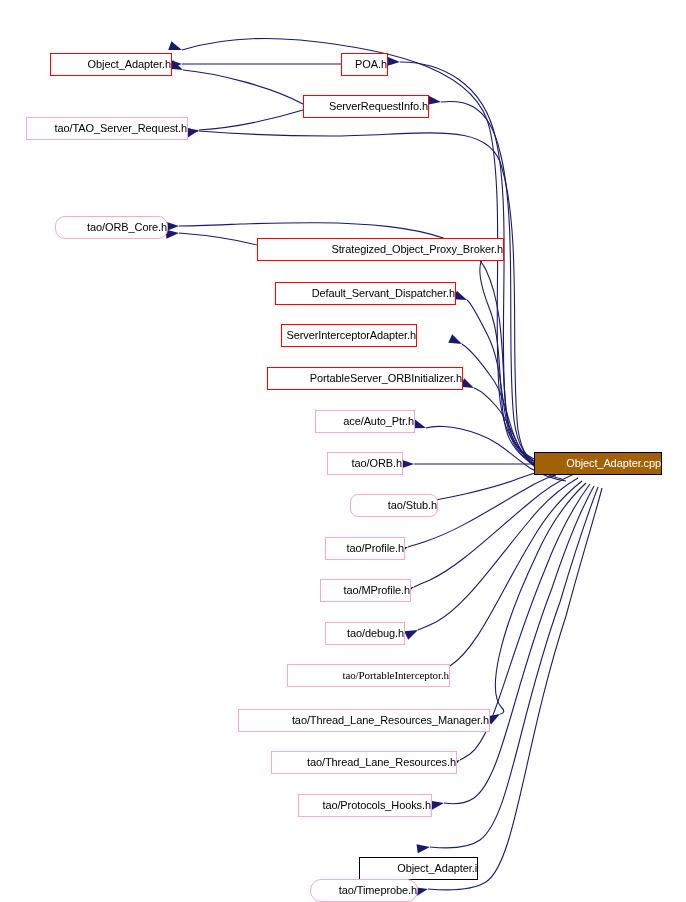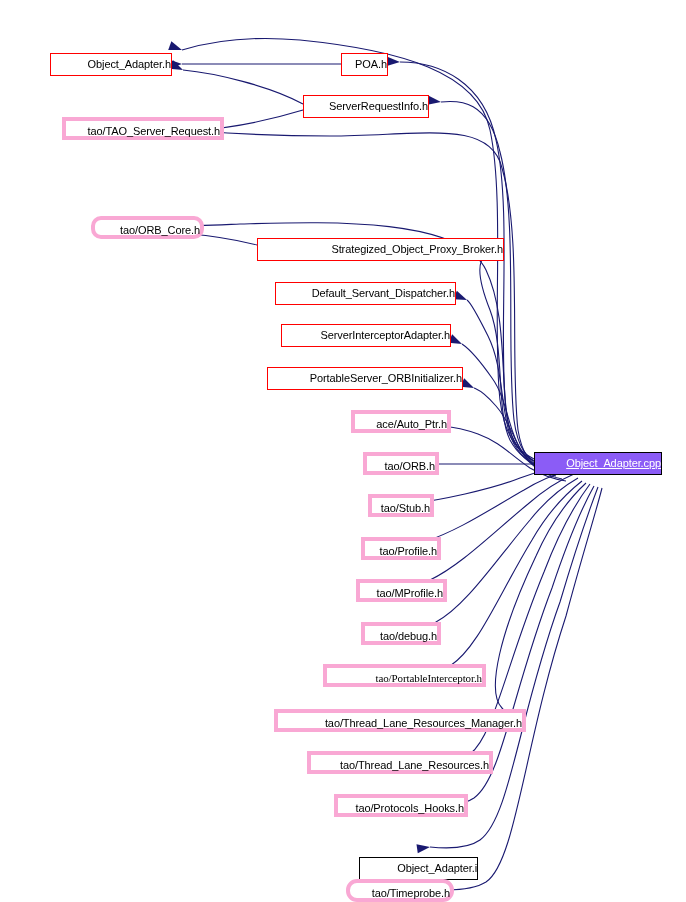--- a/index.html
+++ b/index.html
@@ -37,31 +37,29 @@
     letter-spacing: -0.1px;
     color: #000000;
     background: #ffffff;
     border: 1px solid #a0a0a0;
     z-index: 5;
   }
   .node.red {
     border: 1px solid #ff0000;
   }
   .node.gray {
-    border: 4px solid #f9a8d4;
-    margin-left: 36px;
+    border: 1px solid #f9a8d4;
   }
   .node.black {
     border: 1px solid #000000;
   }
   .node.root {
-    background: #8b5cf6;
+    background: #a16207;
     color: #ffffff;
     border: 1px solid #000000;
-    text-decoration: underline;
   }
 </style>
 </head>
 <body>
 
 <div id="graph">
 
   <svg id="edges" viewBox="0 0 686 902" xmlns="http://www.w3.org/2000/svg">
       <path d="M 534,459 C 520,452 505,440 500,400 C 492,330 505,200 490,130 C 478,72 400,50 300,40 C 255,36 215,40 182,50" fill="none" stroke="#191970" stroke-width="1.1"></path>
       <path d="M 534,461 C 522,455 510,445 506,410 C 498,340 512,210 496,140 C 484,82 440,62 400,62" fill="none" stroke="#191970" stroke-width="1.1"></path>
@@ -116,25 +114,25 @@
     </svg>
 
   <div id="nodes-layer">
       <div class="node red" style="left: 50px; top: 53px; width: 122px;"><span>Object_Adapter.h</span></div>
       <div class="node red" style="left: 341px; top: 53px; width: 47px;"><span>POA.h</span></div>
       <div class="node red" style="left: 303px; top: 95px; width: 126px;"><span>ServerRequestInfo.h</span></div>
       <div class="node gray" style="left: 26px; top: 117px; width: 162px;"><span>tao/TAO_Server_Request.h</span></div>
       <div class="node gray" style="left: 55px; top: 216px; width: 113px; border-radius: 10px;"><span>tao/ORB_Core.h</span></div>
       <div class="node red" style="left: 257px; top: 238px; width: 247px;"><span>Strategized_Object_Proxy_Broker.h</span></div>
       <div class="node red" style="left: 275px; top: 282px; width: 181px;"><span>Default_Servant_Dispatcher.h</span></div>
-      <div class="node red" style="left: 281px; top: 324px; width: 170px;"><span>ServerInterceptorAdapter.h</span></div>
+      <div class="node red" style="left: 281px; top: 324px; width: 136px;"><span>ServerInterceptorAdapter.h</span></div>
       <div class="node red" style="left: 267px; top: 367px; width: 196px;"><span>PortableServer_ORBInitializer.h</span></div>
       <div class="node gray" style="left: 315px; top: 410px; width: 100px;"><span>ace/Auto_Ptr.h</span></div>
       <div class="node gray" style="left: 327px; top: 452px; width: 76px;"><span>tao/ORB.h</span></div>
-      <div class="node gray" style="left: 332px; top: 494px; width: 66px;"><span>tao/Stub.h</span></div>
+      <div class="node gray" style="left: 350px; top: 494px; width: 88px; border-radius: 8px;"><span>tao/Stub.h</span></div>
       <div class="node gray" style="left: 325px; top: 537px; width: 80px;"><span>tao/Profile.h</span></div>
       <div class="node gray" style="left: 320px; top: 579px; width: 91px;"><span>tao/MProfile.h</span></div>
       <div class="node gray" style="left: 325px; top: 622px; width: 80px;"><span>tao/debug.h</span></div>
       <div class="node gray" style="left: 287px; top: 664px; width: 163px; font-family: Liberation Serif, serif;"><span>tao/PortableInterceptor.h</span></div>
       <div class="node gray" style="left: 238px; top: 709px; width: 252px;"><span>tao/Thread_Lane_Resources_Manager.h</span></div>
       <div class="node gray" style="left: 271px; top: 751px; width: 186px;"><span>tao/Thread_Lane_Resources.h</span></div>
       <div class="node gray" style="left: 298px; top: 794px; width: 134px;"><span>tao/Protocols_Hooks.h</span></div>
       <div class="node black" style="left: 311px; top: 857px; width: 119px; margin-left: 48px;"><span>Object_Adapter.i</span></div>
       <div class="node gray" style="left: 310px; top: 879px; width: 108px; border-radius: 11px;"><span>tao/Timeprobe.h</span></div>
       <div class="node root" style="left: 534px; top: 452px; width: 128px;"><span>Object_Adapter.cpp</span></div>

